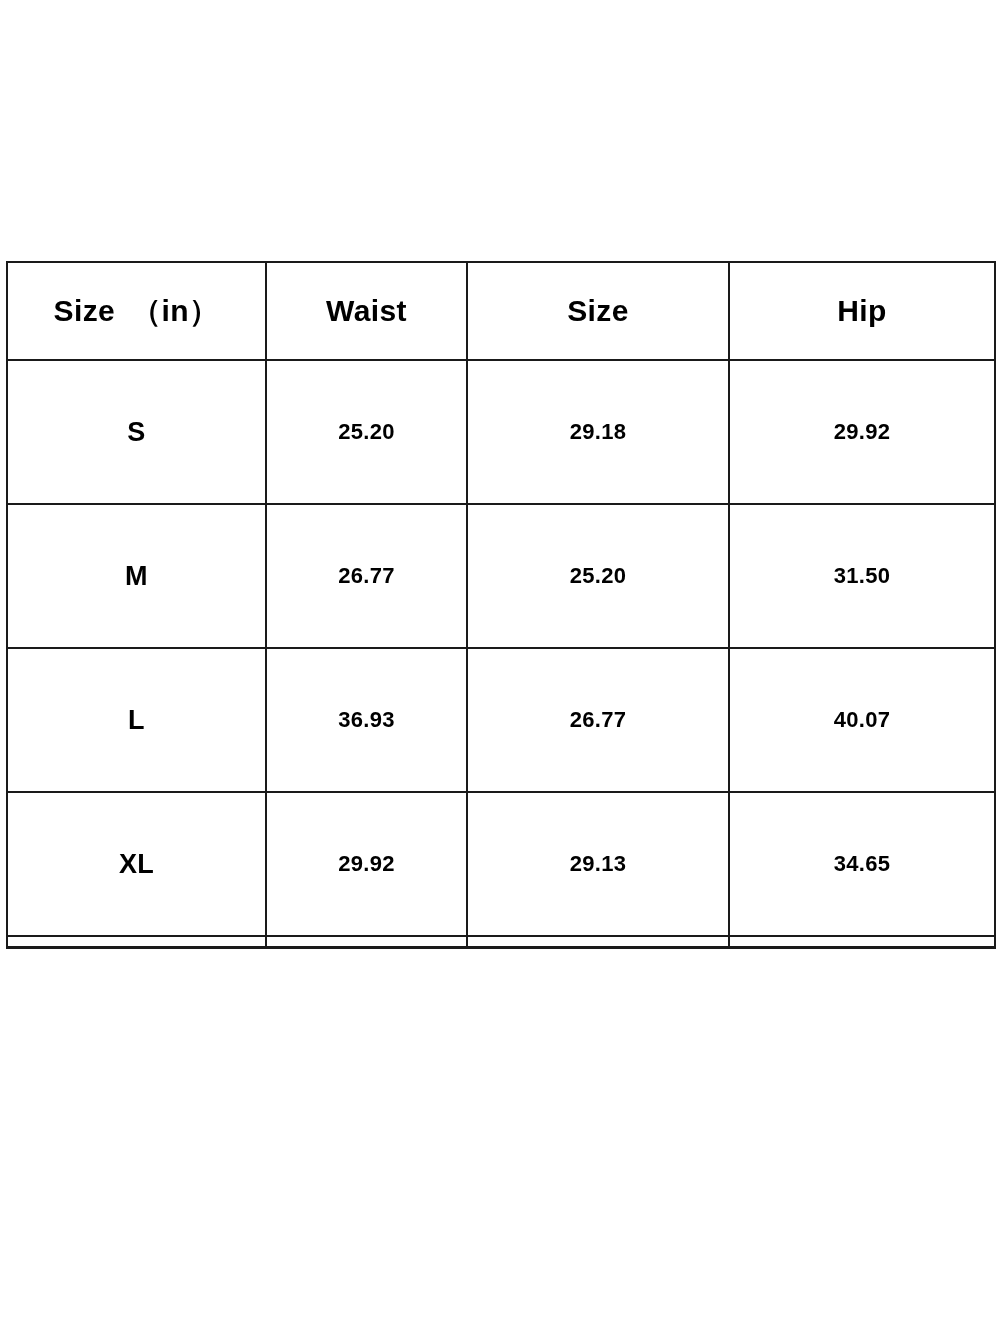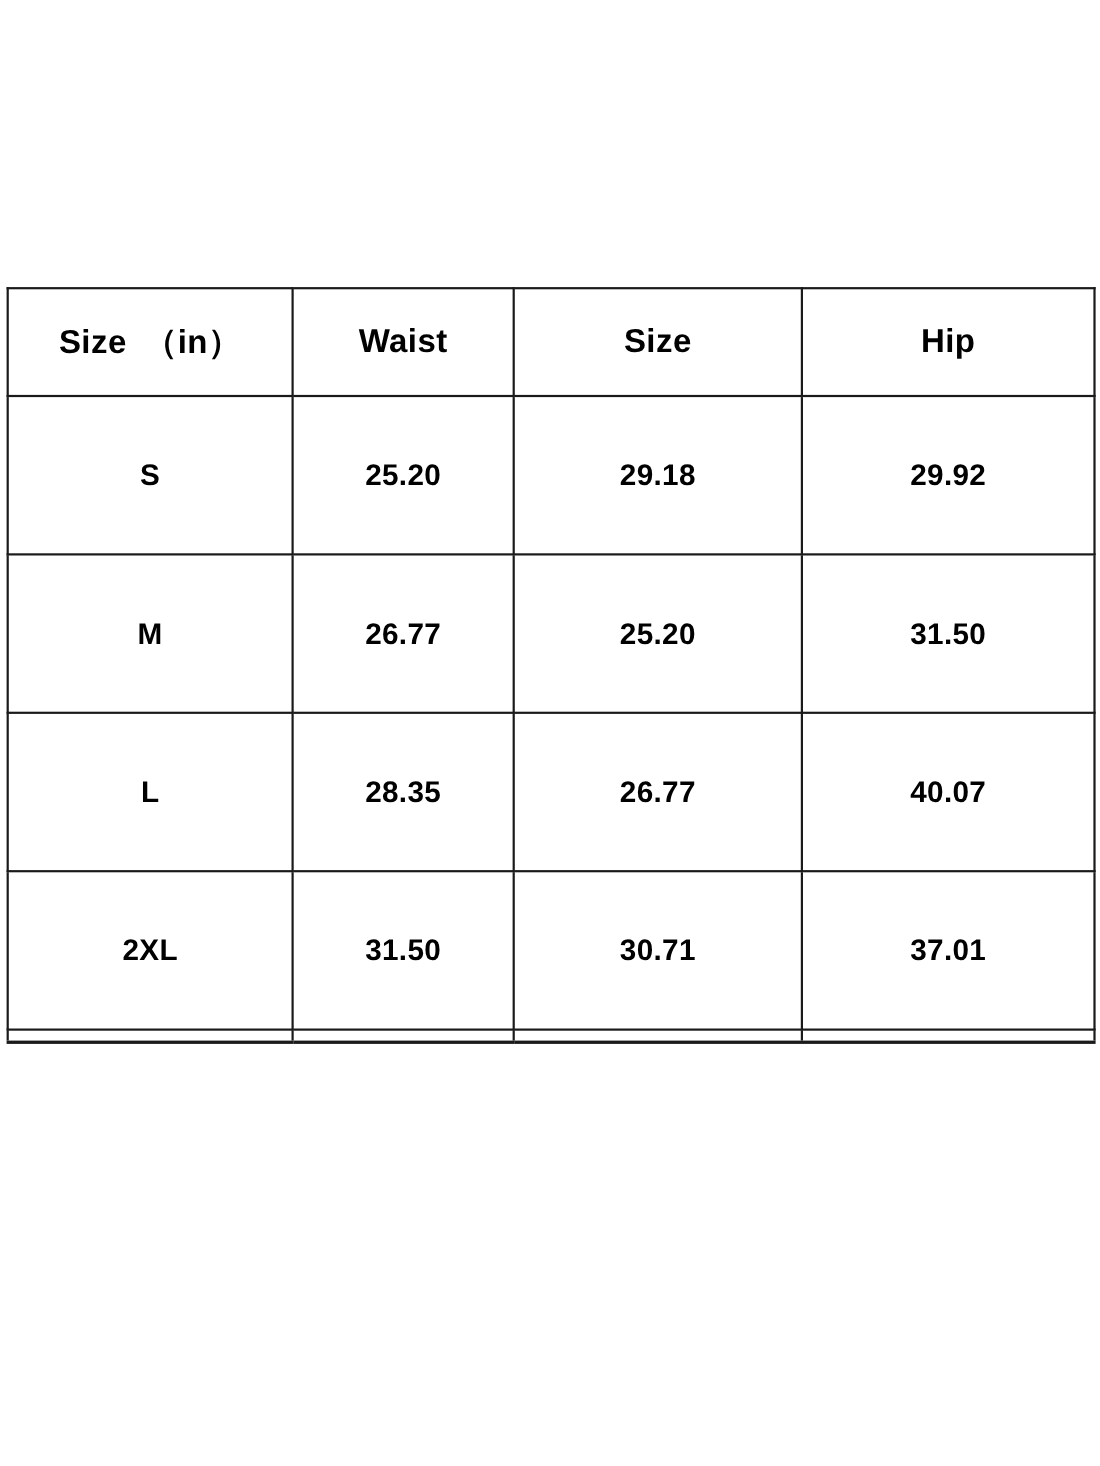--- a/index.html
+++ b/index.html
@@ -67,21 +67,21 @@
     font-size: 30px;
   }
   .size-label-main { }
   .size-label-unit {
     margin-left: 16px;
   }
 
   
   tr.data-row td {
     height: 142px;
-    font-size: 27px;
+    font-size: 22px;
     letter-spacing: 0.3px;
   }
   tr.data-row td.cell-size {
     font-size: 27px;
   }
 
   
   tr.stub-row td {
     height: 9px;
     border-top: 2px solid #1a1a1a;
@@ -121,29 +121,29 @@
           <td>29.92</td>
         </tr>
         <tr class="data-row">
           <td class="cell-size">M</td>
           <td>26.77</td>
           <td>25.20</td>
           <td>31.50</td>
         </tr>
         <tr class="data-row">
           <td class="cell-size">L</td>
-          <td>28.35</td>
+          <td>36.93</td>
           <td>26.77</td>
           <td>40.07</td>
         </tr>
         <tr class="data-row">
-          <td class="cell-size">2XL</td>
-          <td>31.50</td>
-          <td>30.71</td>
-          <td>37.01</td>
+          <td class="cell-size">XL</td>
+          <td>29.92</td>
+          <td>29.13</td>
+          <td>34.65</td>
         </tr>
         <tr class="stub-row">
           <td></td>
           <td></td>
           <td></td>
           <td></td>
         </tr>
       </tbody>
     </table>
   </div>

